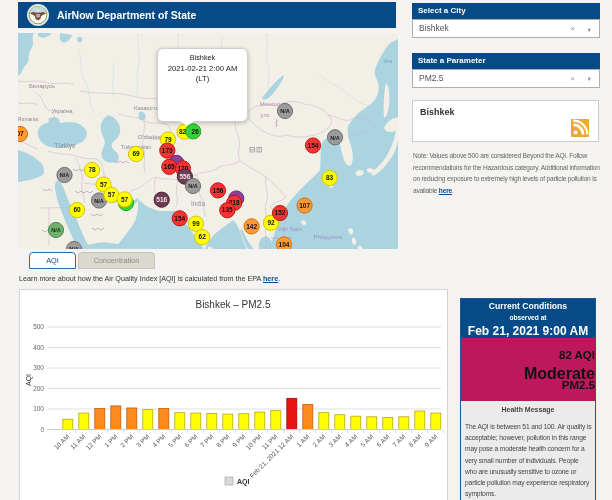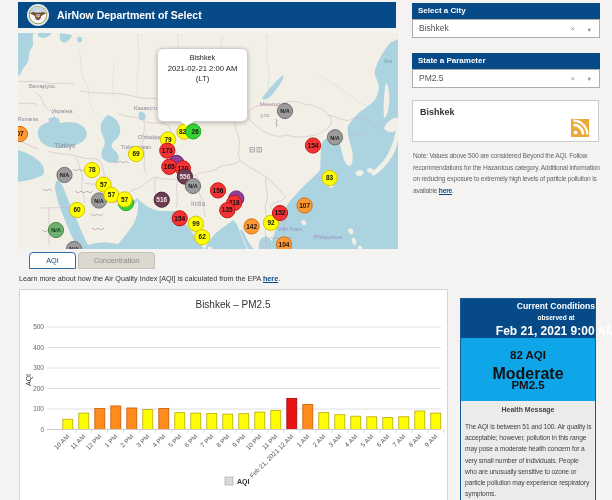--- a/index.html
+++ b/index.html
@@ -14,40 +14,40 @@
 .tab.off{background:#dbd8d0;border:1px solid #c6c3bb;color:#8a8a8a;}
 #learn{left:19px;top:274px;font-size:7.2px;color:#333;}
 #learn b{color:#064b87;}
 #chart{left:19px;top:289px;width:427px;height:211px;background:#fff;border:1px solid #d4d4d4;}
 #sbar .hdrbar{position:absolute;left:0;width:188px;height:16px;background:#064b87;color:#fff;font-weight:bold;font-size:8px;line-height:16px;padding-left:0;}
 #sbar .hdrbar span{margin-left:6px;text-align:center;}
 #sbar .sel{position:absolute;left:0;width:186px;height:17px;background:#fff;border:1px solid #adadad;font-size:8.5px;color:#555;line-height:17px;}
 #sbar{left:412px;top:3px;width:188px;height:300px;}
 #panel{left:460px;top:298px;width:134px;height:202px;border:1px solid #1a5a96;background:#ebebeb;}
 #panel .ph{background:#064b87;color:#fff;text-align:center;height:39px;}
-#panel .py{background:#0ea5e9;height:63px;text-align:center;color:#111;}
+#panel .py{background:#be185d;height:63px;text-align:right;color:#111;}
 #panel .pg{padding:0 4px;color:#444;}
 </style>
 </head>
 <body>
 <div class="abs" id="hdr">
   <svg class="abs" style="left:9px;top:2px" width="22" height="22" viewBox="0 0 22 22">
     <circle cx="11" cy="11" r="11" fill="#dfe7ee"></circle>
     <circle cx="11" cy="11" r="10" fill="#f4f6f8"></circle>
     <circle cx="11" cy="11" r="8.8" fill="none" stroke="#97a356" stroke-width="1.1"></circle>
     <circle cx="11" cy="11" r="8.2" fill="#f6f8fa"></circle>
     <path d="M11 2.8 a8.2 8.2 0 0 1 7.9 6 L3.1 8.8 A8.2 8.2 0 0 1 11 2.8Z" fill="#c3d7e8"></path>
     <path d="M3 9.5 Q6.5 7 9 9 L9.4 8 Q10.2 6.5 11 6.5 Q11.8 6.5 12.6 8 L13 9 Q15.5 7 19 9.5 Q16 10.5 14.2 12 L13.6 14.5 Q12.5 16.2 11 16.2 Q9.5 16.2 8.4 14.5 L7.8 12 Q6 10.5 3 9.5Z" fill="#7a5230"></path>
     <circle cx="11" cy="7.6" r="1.5" fill="#f3ecd8"></circle>
     <rect x="9.3" y="9.6" width="3.4" height="3.6" rx="1" fill="#fff"></rect>
     <path d="M9.3 10.6 h3.4 v-0.5 a1 1 0 0 0 -3.4 0Z" fill="#32578a"></path>
     <path d="M9.5 11.3 h3 v.6 h-3Z" fill="#c0392b"></path>
     <path d="M9.6 12.5 h2.8 v.5 h-2.8Z" fill="#c0392b"></path>
   </svg>
-  <span class="title">AirNow Department of Select</span>
+  <span class="title">AirNow Department of State</span>
 </div>
 
 <div class="abs" id="map">
     <svg width="380" height="216" viewBox="0 0 380 216" style="position:absolute;left:0;top:0">
       <rect width="380" height="216" fill="#f2efe6"></rect>
       <path d="M0,0 L16,0 C12,6 18,10 13,16 C9,22 13,28 7,33 C3,37 5,40 0,43 Z M20,0 L34,0 C30,5 24,6 20,3 Z M42,0 L54,2 C52,8 46,12 43,8 C41,5 42,2 42,0 Z M60,4 C64,3 66,6 63,9 C60,11 58,7 60,4 Z M21,95 C26,89 35,87 44,90 C55,87 64,91 68,97 C71,103 66,110 57,112 C47,116 34,116 27,112 C21,108 18,101 21,95 Z M30,86 C35,83 41,84 42,88 C38,91 32,91 30,86 Z M0,117 C8,119 17,124 22,129 C26,133 27,138 25,142 C17,146 8,148 0,149 Z M90,82 C97,84 101,89 102,95 C103,101 100,105 96,108 C93,111 93,114 96,117 C100,120 102,124 100,128 C96,131 88,130 85,126 C82,122 84,117 86,113 C88,110 86,105 84,101 C81,94 83,87 90,82 Z M121,79 C126,78 129,82 127,86 C124,89 119,87 121,79 Z M152,72 C157,69 165,70 166,73 C162,76 154,76 152,72 Z M244,65 C250,57 258,48 265,42 C267,44 263,50 257,58 C251,66 246,69 244,65 Z M40,147 C44,150 46,156 49,164 C53,174 58,185 62,195 C65,202 68,208 70,212 L70,216 L60,216 C57,210 53,202 49,192 C45,182 40,171 38,161 C36,154 37,148 40,147 Z M70,212 C76,210 84,209 92,210 C100,211 108,212 114,214 L118,216 L70,216 Z M92,158 C98,160 104,163 109,166 C113,168 116,168 118,166 L120,165 C120,169 117,172 111,172 C104,172 96,168 91,164 C89,161 90,158 92,158 Z M120,166 C126,172 134,177 142,178 L158,178 C164,186 170,193 176,202 C180,208 183,212 186,216 L96,216 C101,210 107,203 112,196 C117,189 121,182 120,166 Z M187,216 C190,208 196,201 203,196 C208,192 213,189 215,187 C219,190 221,196 223,202 C225,207 227,212 229,216 Z M224,196 C227,202 230,209 234,214 L236,216 L230,216 C227,210 224,203 222,198 Z M241,216 C240,208 244,202 250,204 C254,207 256,212 257,216 Z M372,10 L380,6 L380,216 L252,216 C254,207 257,198 260,190 C263,183 266,176 270,171 C274,165 281,158 288,151 C293,146 299,141 302,137 C303,128 302,118 304,110 C306,105 311,104 314,108 C316,104 318,102 320,104 C322,110 323,118 326,127 C328,132 331,134 333,132 C336,128 335,118 332,110 C330,103 329,98 330,93 C333,88 338,82 343,78 C349,74 355,70 358,65 C361,59 362,53 359,47 C357,43 356,41 357,37 C360,27 366,17 372,10 Z" fill="#abd4e0" fill-rule="nonzero"></path>
       <path d="M355,138 C360,134 364,130 368,124 C372,118 375,110 377,102 C378,95 381,92 381,97 C381,105 379,114 375,122 C370,131 363,138 357,142 C353,143 352,141 355,138 Z M337,140 C340,136 345,136 346,140 C344,144 338,144 337,140 Z M349,136 C353,134 357,136 355,139 C352,141 348,139 349,136 Z M366,95 C369,88 376,84 380,85 L380,97 C375,100 368,100 366,95 Z M368,50 C371,52 372,62 371,72 C370,80 368,86 366,84 C365,76 366,58 368,50 Z M311,150 C314,148 316,150 315,154 C313,157 310,154 311,150 Z M283,188 C286,186 289,188 288,191 C286,194 283,191 283,188 Z M330,196 C333,194 336,196 335,200 C334,204 330,200 330,196 Z M334,205 C337,204 339,207 338,211 C336,214 333,209 334,205 Z M340,213 C343,212 345,214 344,216 L340,216 Z M190,214 C193,213 195,215 194,216 L190,216 Z M33,133 C36,132 38,133 37,135 C35,136 33,135 33,133 Z" fill="#f2efe6"></path>
       <path d="M60,15 C65,25 60,40 68,50 C72,58 70,70 76,80 M120,0 C118,12 124,22 120,34 C117,44 122,54 118,62 M160,0 C158,14 165,26 160,40 C156,50 162,60 158,68 M205,4 C200,16 208,30 202,44 C198,54 204,62 200,70 M248,0 C252,10 246,20 250,32 C253,42 248,50 252,58 M300,40 C310,50 325,55 335,65 C342,72 352,74 360,72 M95,30 C98,42 92,52 96,64" fill="none" stroke="#abd4e0" stroke-width="0.7" opacity="0.5"></path>
       <path d="M0,48 C10,50 20,46 30,50 C40,52 48,48 56,52 M18,60 C26,64 24,74 32,78 C40,82 36,90 30,88 M0,70 C8,72 14,68 20,72 M0,108 C8,110 14,114 20,116 M22,175 C32,175 42,174 50,175 M31,175 L31,212 M30,118 C40,122 52,120 62,124 C70,127 76,124 82,128 M58,124 C60,132 66,140 64,150 C62,158 68,164 66,170 M82,128 C88,136 84,146 90,154 C94,160 92,166 96,170 M66,150 C74,152 82,150 90,154 M62,58 C80,62 100,58 118,64 C136,68 154,62 170,68 C186,72 200,66 214,70 M100,80 C110,86 118,82 126,88 C134,92 142,88 150,92 M126,88 C128,98 122,108 126,118 C128,126 124,134 128,140 M150,92 C156,100 152,110 158,118 C162,124 158,132 162,138 M128,105 C138,108 148,104 158,108 M96,170 C104,166 110,158 118,156 C126,154 130,146 138,144 C134,154 140,162 136,170 M138,144 C146,148 154,144 160,148 C156,158 162,166 158,174 M214,70 C220,80 214,92 220,102 C224,110 218,120 222,128 C214,134 206,130 198,136 C192,140 184,138 178,142 C172,146 166,142 160,148 M178,142 C184,150 178,158 184,166 C188,172 184,178 188,184 M222,128 C230,134 240,138 248,144 C256,150 262,158 268,164 C262,170 256,168 252,174 C258,180 264,178 268,184 M230,78 C238,72 248,70 258,73 C266,68 278,67 286,71 C296,72 306,76 310,82 C316,86 314,94 306,98 C296,104 280,106 268,102 C258,106 246,100 240,94 C234,90 228,84 230,78 M310,82 C320,84 328,90 334,86 C344,82 354,88 360,96 M330,104 C336,100 344,102 348,98 M248,144 C246,154 252,162 248,170 C246,178 250,186 248,194 C246,202 250,210 248,216 M268,184 C264,192 268,200 264,208" fill="none" stroke="#cbaac6" stroke-width="0.75" opacity="0.65"></path>
       <text x="24" y="55" font-size="6" fill="#8d8696" text-anchor="middle" font-weight="normal" style="">Беларусь</text>
@@ -274,21 +274,21 @@
       <rect width="18" height="18" fill="#eba937"></rect>
       <circle cx="4.6" cy="13.4" r="1.9" fill="#fff"></circle>
       <path d="M2.5 7.2 a8.3 8.3 0 0 1 8.3 8.3 h2.6 a10.9 10.9 0 0 0 -10.9 -10.9Z" fill="#fff"></path>
       <path d="M2.5 2.3 a13.2 13.2 0 0 1 13.2 13.2 h2.3 a15.5 15.5 0 0 0 -15.5 -15.5Z" fill="#fff" transform="translate(0,.5) scale(.97)"></path>
     </svg>
   </div>
   <div style="position:absolute;left:1px;top:147px;width:200px;font-size:6.6px;letter-spacing:-0.2px;color:#666;line-height:11.6px;white-space:nowrap;">Note: Values above 500 are considered Beyond the AQI. Follow<br>recommendations for the Hazardous category. Additional information<br>on reducing exposure to extremely high levels of particle pollution is<br>available <b style="color:#064b87;"><u>here</u></b>.</div>
 </div>
 
 <div class="abs" id="panel">
-  <div class="ph" style="position:relative;padding-left:28px;">
+  <div class="ph" style="position:relative;">
     <div style="position:absolute;top:2px;width:100%;font-size:8.6px;font-weight:bold;">Current Conditions</div>
     <div style="position:absolute;top:14.5px;width:100%;font-size:6.6px;font-weight:bold;">observed at</div>
     <div style="position:absolute;top:25px;width:100%;font-size:12px;font-weight:bold;">Feb 21, 2021 9:00 AM (LT)</div>
   </div>
   <div class="py" style="position:relative;">
     <div style="position:absolute;top:10.5px;width:100%;font-size:11.5px;font-weight:bold;">82 AQI</div>
     <div style="position:absolute;top:26.5px;width:100%;font-size:16px;font-weight:bold;">Moderate</div>
     <div style="position:absolute;top:40.5px;width:100%;font-size:11.5px;font-weight:bold;">PM2.5</div>
   </div>
   <div class="pg">

